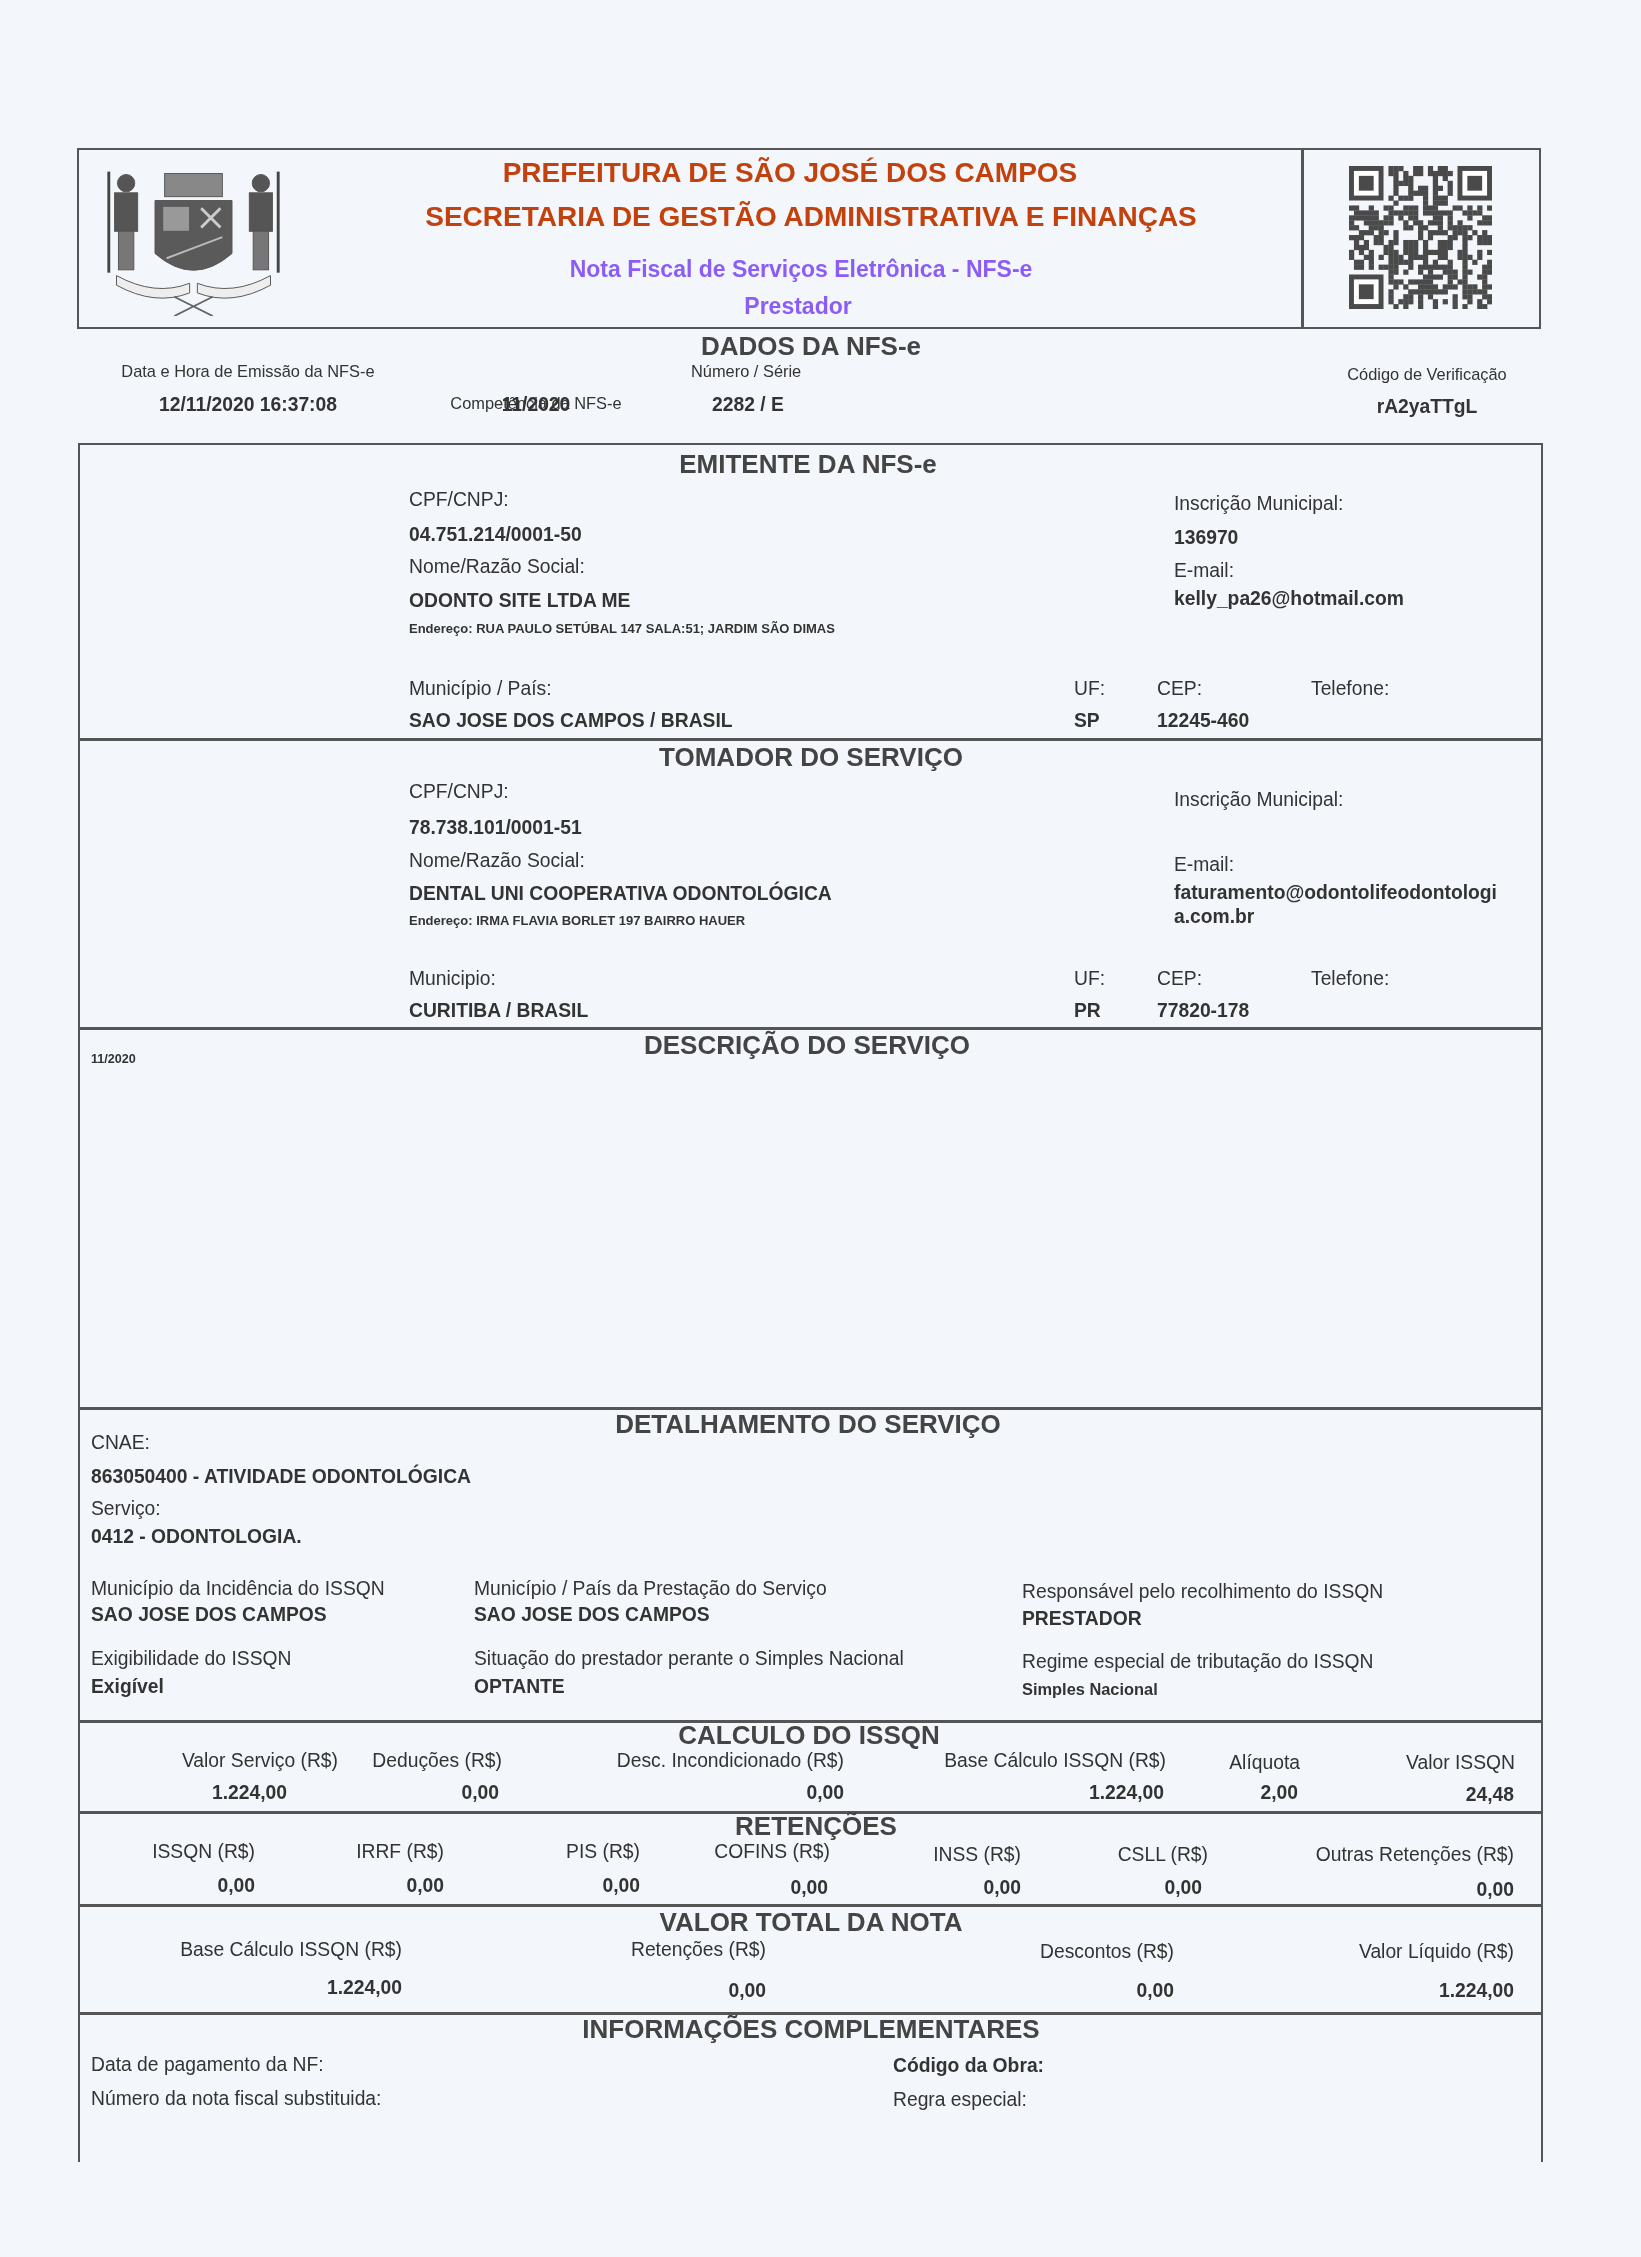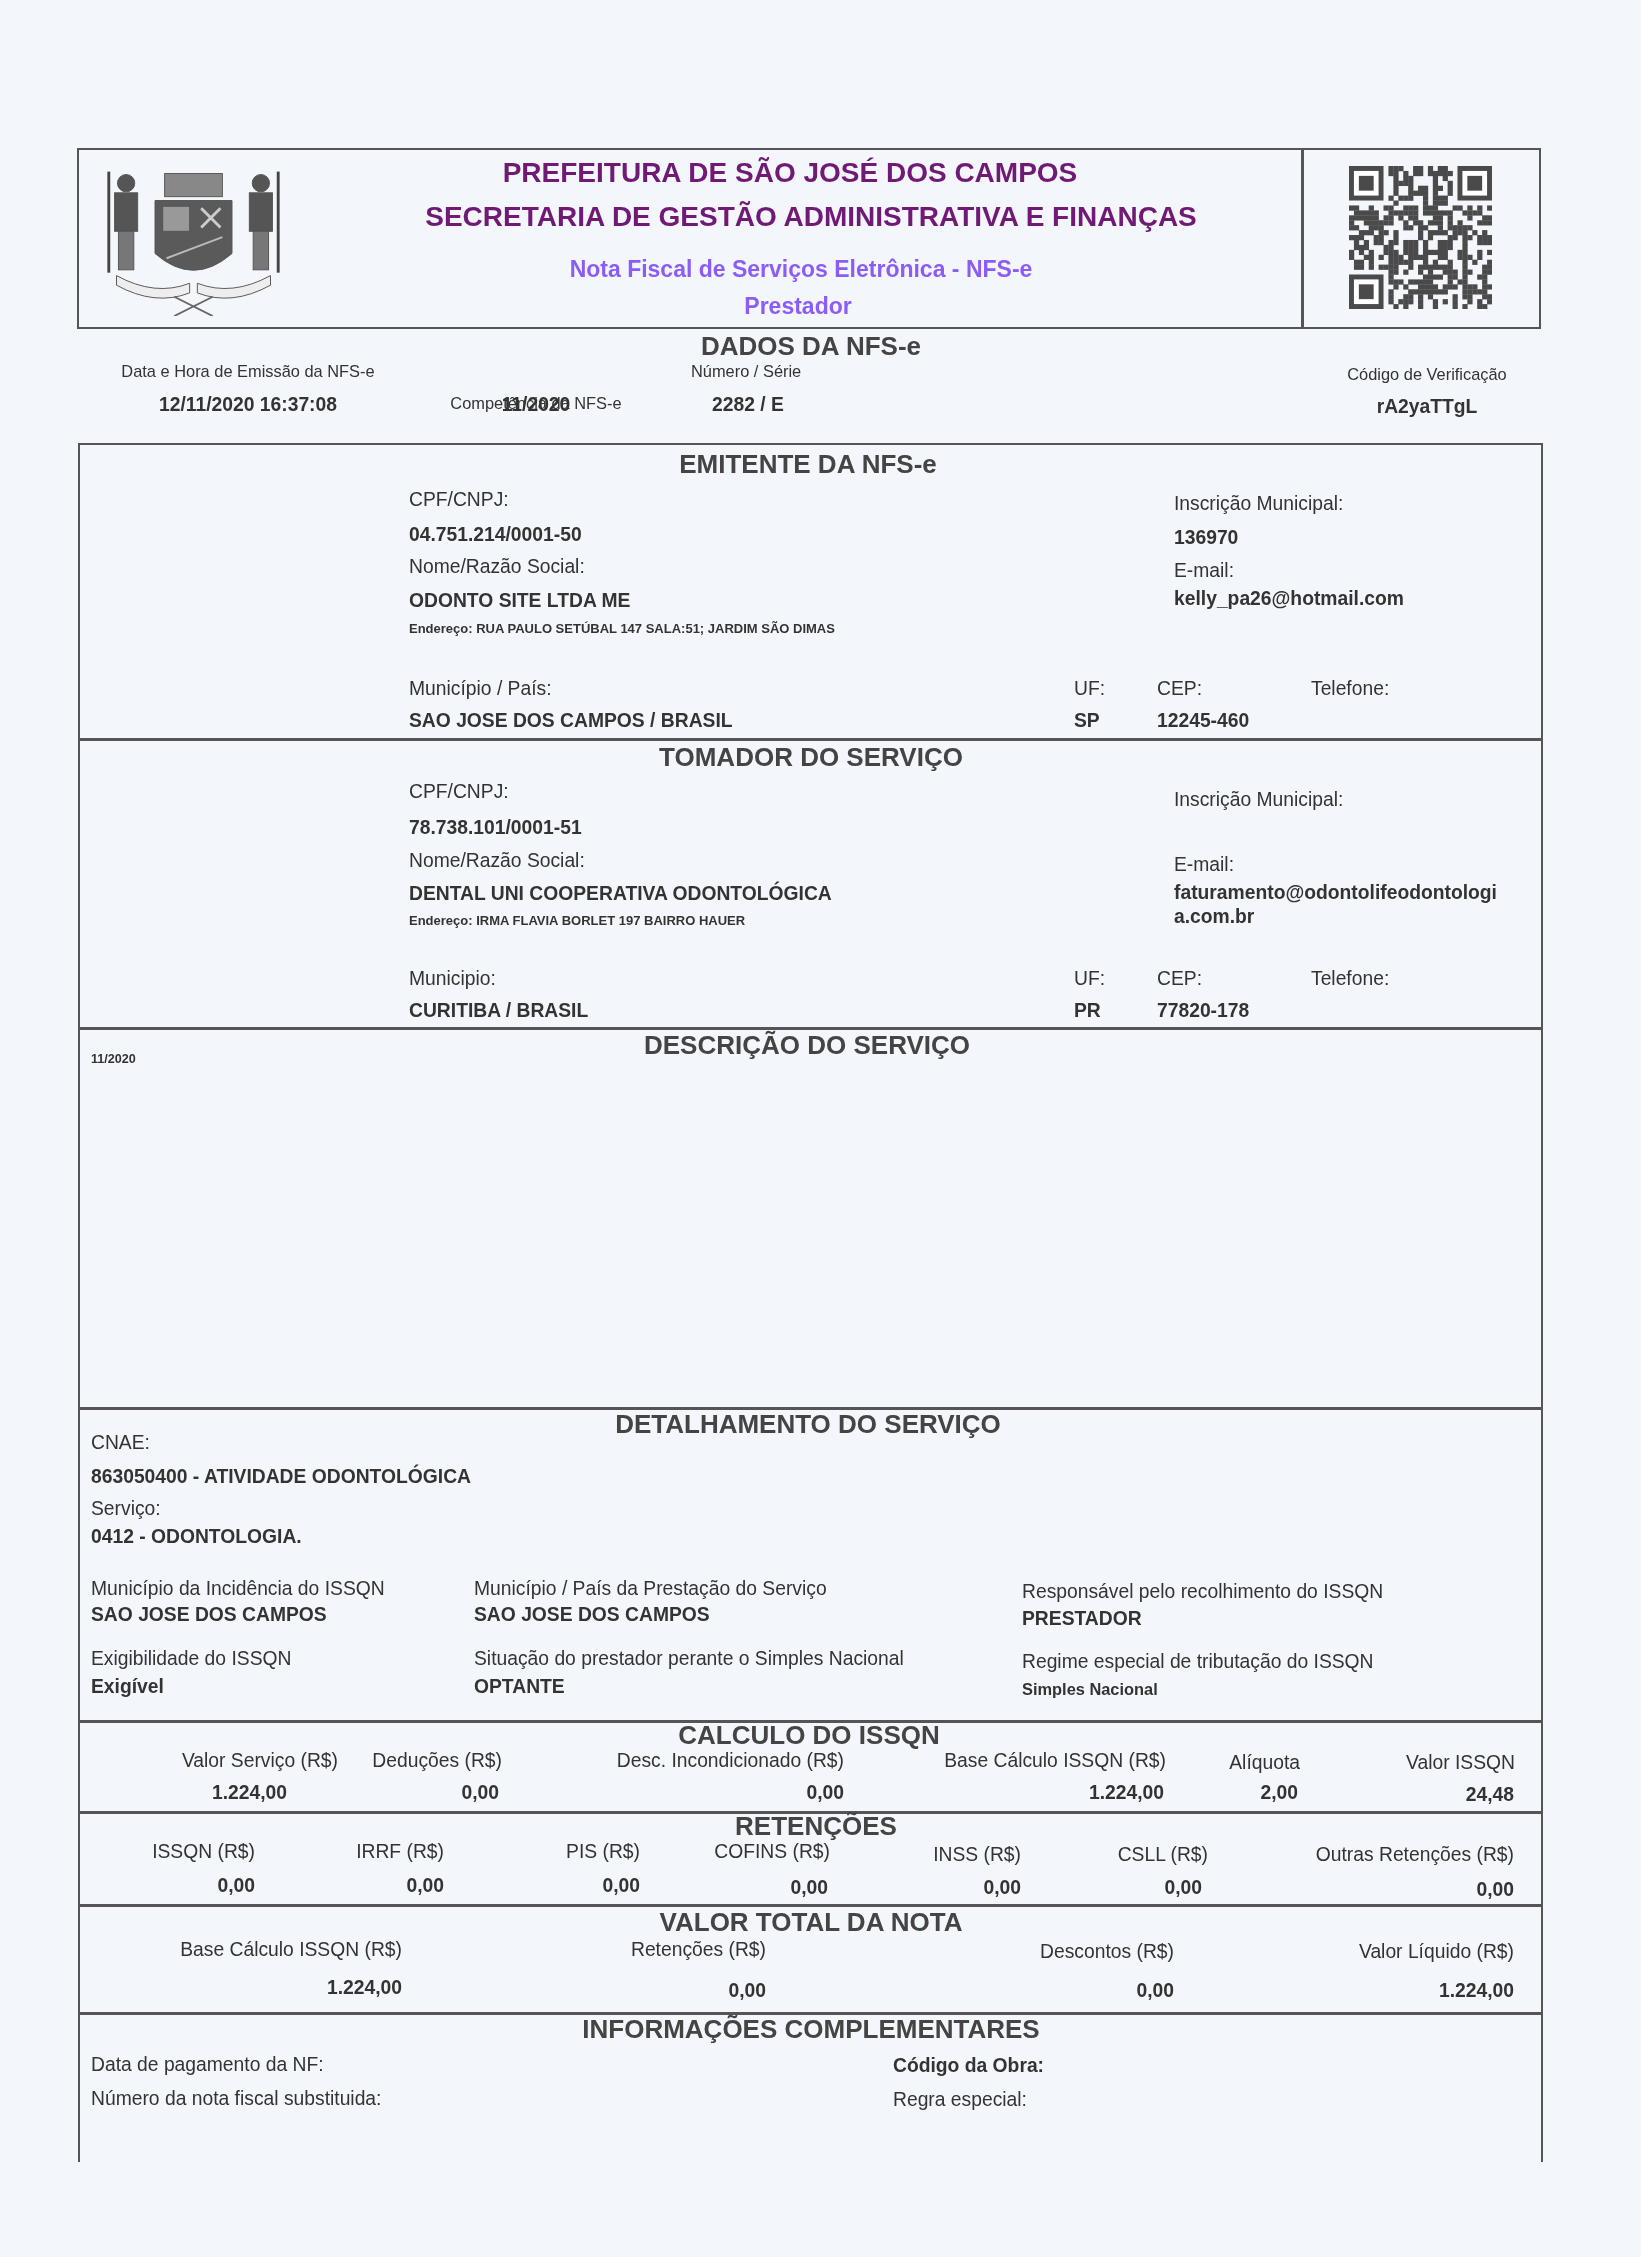--- a/index.html
+++ b/index.html
@@ -14,21 +14,21 @@
   .abs { position: absolute; }
   .box { position: absolute; border: 2.9px solid #555; box-sizing: border-box; }
   .hline { position: absolute; height: 2.9px; background: #555; }
   .lbl { position: absolute; font-size: 19.3px; color: #333; white-space: nowrap; }
   .val { position: absolute; font-size: 19.3px; font-weight: bold; color: #333; white-space: nowrap; }
   .sm { font-size: 16.4px; }
   .xs { font-size: 13px; }
   .sec { position: absolute; font-size: 26px; font-weight: bold; color: #444; white-space: nowrap; transform: translateX(-50%); }
   .r { text-align: right; }
   .c { transform: translateX(-50%); }
-  .hdr1 { position: absolute; font-size: 28px; font-weight: bold; color: #701a75; white-space: nowrap; transform: translateX(-50%); }
+  .hdr1 { position: absolute; font-size: 28px; font-weight: bold; color: #c2410c; white-space: nowrap; transform: translateX(-50%); }
   .hdr2 { position: absolute; font-size: 23px; font-weight: bold; color: #8b5cf6; white-space: nowrap; transform: translateX(-50%); }
 </style>
 </head>
 <body>
 
 <div class="box" style="left:77px; top:148px; width:1464px; height:181px;"></div>
 <div class="abs" style="left:1301px; top:148px; width:2.9px; height:181px; background:#555;"></div>
 <div class="box" style="left:1301px; top:148px; width:240px; height:181px; border-left:none;"></div>
 
 <div class="abs" style="left:97px; top:162px; width:193px; height:154px;">

